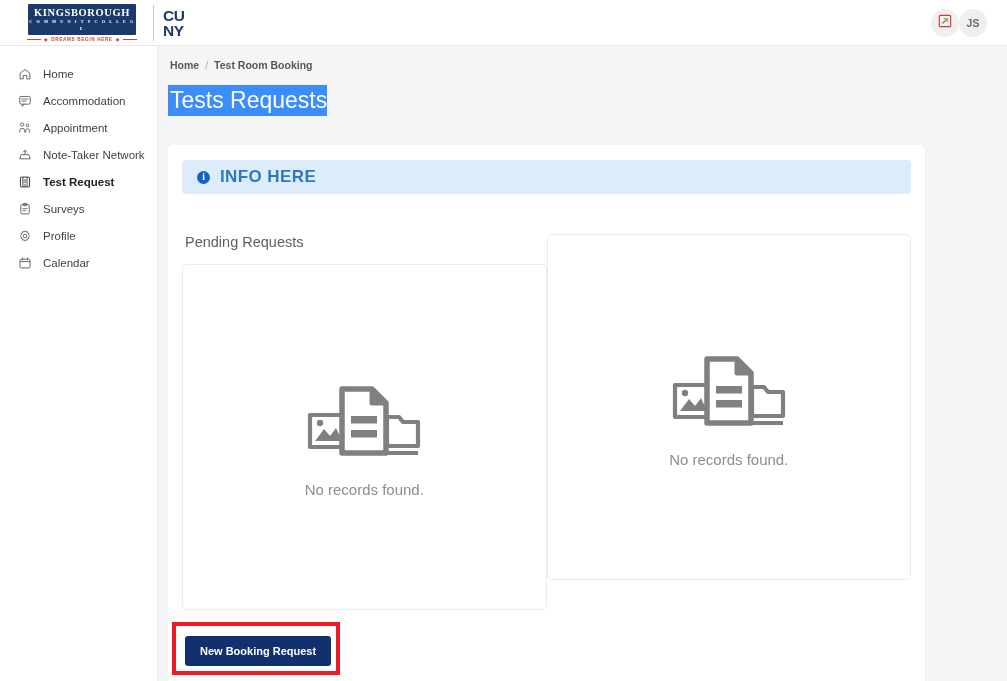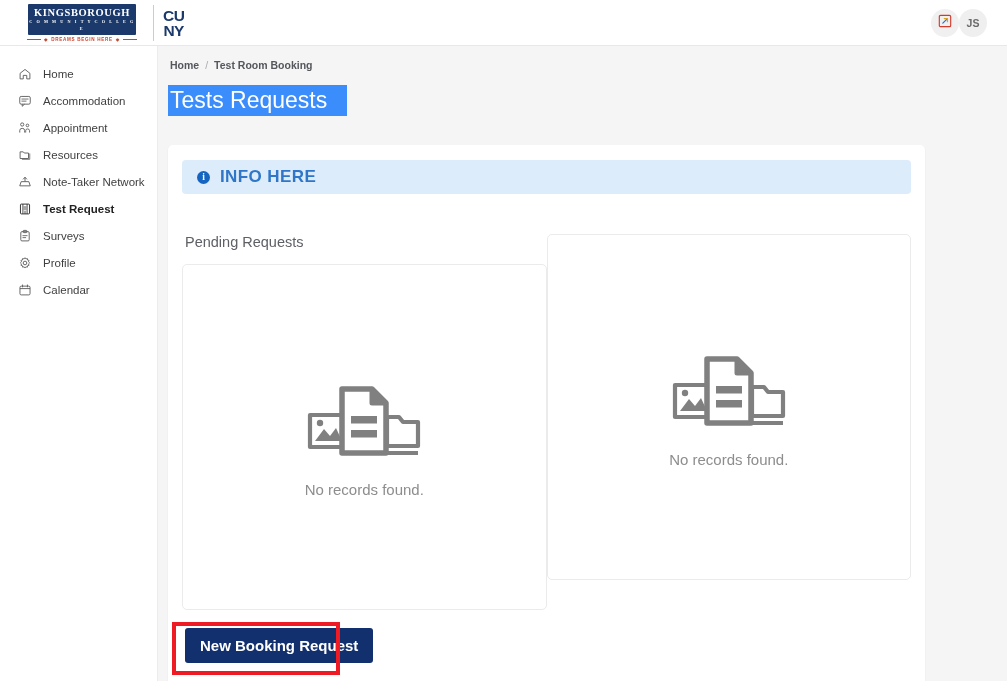--- a/index.html
+++ b/index.html
@@ -50,21 +50,20 @@
     white-space: nowrap;
   }
   .kbcc-tag .rule { display:block; width: 14px; height: 1px; background: #c8452f; }
   .logo-div {
     width: 1px; height: 36px; background: #c9ccd2; margin: 0 9px;
   }
   .cuny-logo {
     color: #1b3a6b; font-size: 15.5px; font-weight: 700;
     line-height: 15px; letter-spacing: -0.5px;
     font-family: "Liberation Sans", sans-serif;
-    text-align: center;
   }
   .header-right {
     margin-left: auto; margin-right: 20px;
     display: flex; align-items: center; 
   }
   .circle-btn {
     width: 28px; height: 28px; border-radius: 50%;
     background: #f0f0f0;
     display: flex; align-items: center; justify-content: center;
     cursor: pointer; border: none;
@@ -108,21 +107,21 @@
     display: flex; gap: 6px; align-items: center;
   }
   .breadcrumb a { color: #55575c; text-decoration: none; cursor: pointer; }
   .breadcrumb .sep { color: #a9abae; font-weight: 400; }
 
   .page-title-row { margin: 14px 0 0 10px; }
   .page-title {
     display: inline-block;
     font-size: 23px; font-weight: 400;
     color: #ffffff; background: #3b8dfb;
-    padding: 2px 20px 3px 2px;
+    padding: 2px 0 3px 2px;
     line-height: 26px;
     text-align: center;
   }
 
   .panel {
     position: absolute; left: 10px; top: 99px;
     width: 757px; min-height: 560px;
     background: #ffffff;
     border-radius: 5px;
     box-shadow: 0 1px 2px rgba(0,0,0,0.07);
@@ -167,24 +166,25 @@
     margin-top: 12px;
     color: #8d8d8d; font-size: 15px;
   }
 
   .footer-actions {
     margin-top: 18px;
     padding-left: 3px;
   }
   .primary-btn {
     background: #12306e; color: #ffffff;
-    font-size: 15px; font-weight: 700;
+    font-size: 11px; font-weight: 700;
     border: none; border-radius: 3px;
     padding: 9px 15px;
     cursor: pointer;
+    margin-top: 8px;
   }
   
   .annotation {
     position: absolute;
     left: 4px; top: 477px;
     width: 168px; height: 53px;
     border: 4px solid #ee1b24;
     pointer-events: none;
     background: transparent;
   }
@@ -255,29 +255,20 @@
       <svg width="14" height="14" viewBox="0 0 20 20">
           <circle cx="6" cy="5" r="2.3" fill="none" stroke="#5b5b5b" stroke-width="1.3"></circle>
           <circle cx="13.5" cy="6.3" r="1.9" fill="none" stroke="#5b5b5b" stroke-width="1.3"></circle>
           <path d="M2.5 16.5 V13.5 Q2.5 10.5 6 10.5 Q9.5 10.5 9.5 13.5 V16.5" fill="none" stroke="#5b5b5b" stroke-width="1.3"></path>
           <path d="M11 16.5 V13.8 Q11 11.3 13.6 11.3 Q16.5 11.3 16.5 13.8 V16.5" fill="none" stroke="#5b5b5b" stroke-width="1.2"></path>
         </svg>
     </span>
     <span>Appointment</span>
   </div>
 
-  <div class="nav-item">
-    <span class="nav-icon">
-      <svg width="14" height="14" viewBox="0 0 20 20">
-          <path d="M3 5.5 H7.5 L9 7.2 H15 V15 H3 Z" fill="none" stroke="#5b5b5b" stroke-width="1.3" stroke-linejoin="round"></path>
-          <path d="M16.8 7.8 V16.2 H5.6" fill="none" stroke="#5b5b5b" stroke-width="1.1" stroke-linejoin="round"></path>
-        </svg>
-    </span>
-    <span>Resources</span>
-  </div>
 
   <div class="nav-item">
     <span class="nav-icon">
       <svg width="14" height="14" viewBox="0 0 20 20">
           <path d="M2.5 15.5 L4.5 9.5 H15.5 L17.5 15.5 Z" fill="none" stroke="#5b5b5b" stroke-width="1.3" stroke-linejoin="round"></path>
           <path d="M10 8.5 V3.5 M7.6 5.8 L10 3.3 L12.4 5.8" fill="none" stroke="#5b5b5b" stroke-width="1.3" stroke-linecap="round" stroke-linejoin="round"></path>
         </svg>
     </span>
     <span>Note-Taker Network</span>
   </div>

